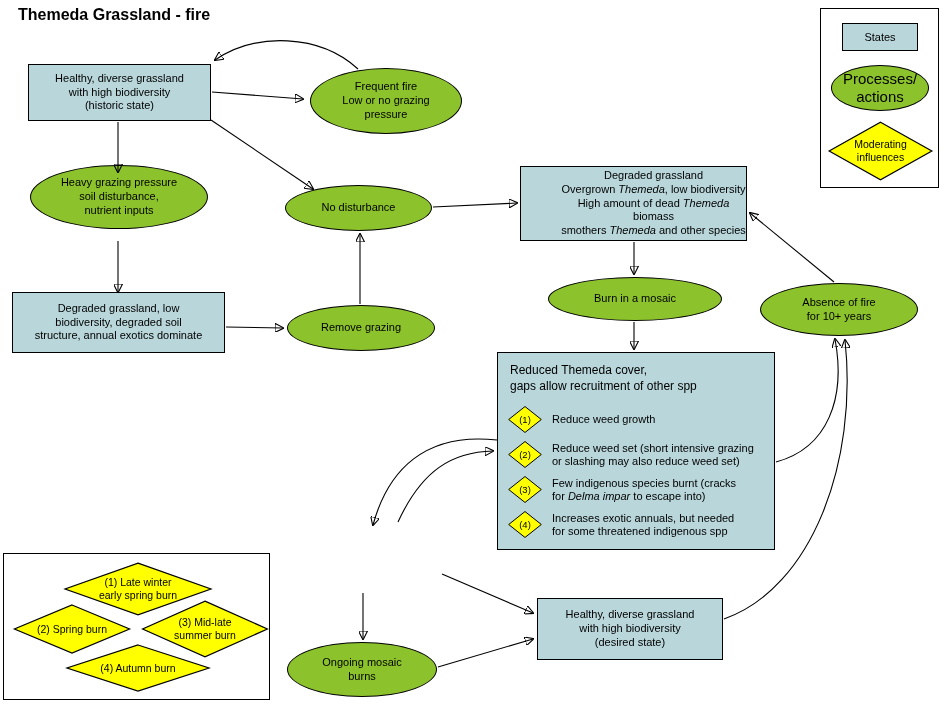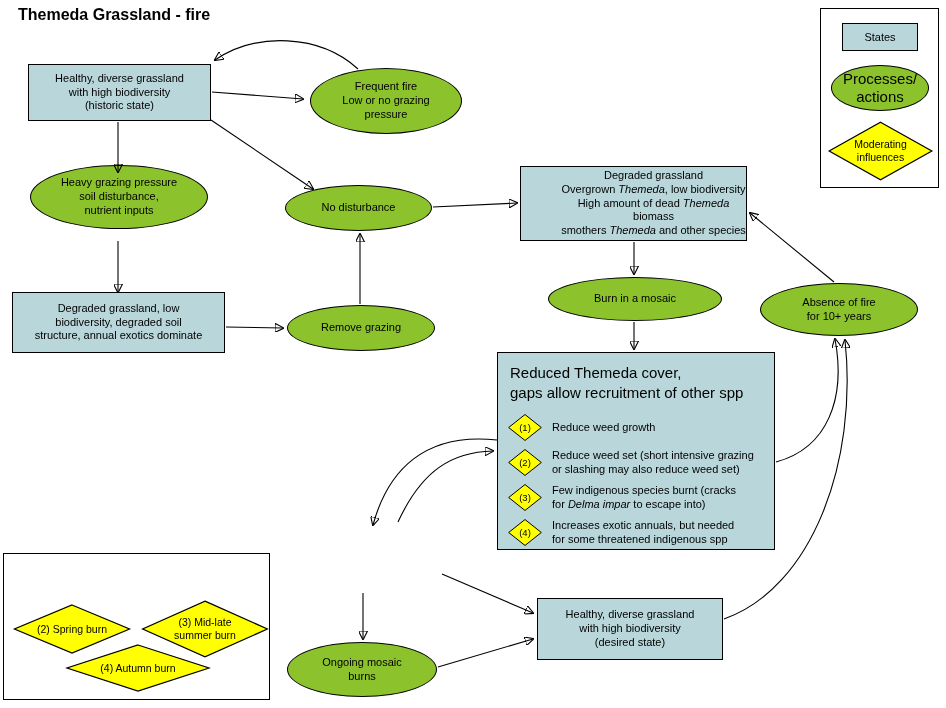--- a/index.html
+++ b/index.html
@@ -21,21 +21,21 @@
     text-align:center;font-size:11px;line-height:1.25;
     white-space:pre-line;
   }
   .state{background:var(--state-fill,#b9d7db);}
   .process{background:var(--process-fill,#8cc32c);border-radius:50%;}
   .rich{flex-direction:column;white-space:normal;padding-left:40px;}
   .it{font-style:italic;}
 
   
   .reduced{display:block;padding:8px 8px 4px 10px;text-align:left;white-space:normal;}
-  .reduced-title{font-size:15px;line-height:1.3;white-space:pre-line;margin:2px 0 12px 2px;}
+  .reduced-title{font-size:12px;line-height:1.3;white-space:pre-line;margin:2px 0 12px 2px;}
   .rrow{display:flex;align-items:center;margin-bottom:8px;}
   .rtext{font-size:11px;line-height:1.2;}
 
   
   .diamond{position:absolute;}
   .diamond svg{position:absolute;left:0;top:0;width:100%;height:100%;display:block;}
   .diamond polygon{fill:var(--moderator-fill,#ffff00);stroke:var(--stroke,#000);stroke-width:1.2;vector-effect:non-scaling-stroke;}
   .dlabel{
     position:absolute;inset:0;display:flex;align-items:center;justify-content:center;
     text-align:center;font-size:10.5px;line-height:1.2;white-space:pre-line;
@@ -174,20 +174,27 @@
     <div class="diamond" style="left:6px;top:112px;width:107px;height:60px;">
       <svg viewBox="0 0 100 100" preserveAspectRatio="none" aria-hidden="true">
           <polygon points="50,2 98,50 50,98 2,50"></polygon>
         </svg>
       <div class="dlabel">Moderating
 influences</div>
     </div>
   </div>
 
   <div class="panel" style="left:3px;top:553px;width:267px;height:147px;">
+    <div class="diamond" style="left:58px;top:8px;width:152px;height:54px;">
+      <svg viewBox="0 0 100 100" preserveAspectRatio="none" aria-hidden="true">
+          <polygon points="50,2 98,50 50,98 2,50"></polygon>
+        </svg>
+      <div class="dlabel">(1) Late winter
+early spring burn</div>
+    </div>
     <div class="diamond" style="left:8px;top:50px;width:120px;height:50px;">
       <svg viewBox="0 0 100 100" preserveAspectRatio="none" aria-hidden="true">
           <polygon points="50,2 98,50 50,98 2,50"></polygon>
         </svg>
       <div class="dlabel">(2) Spring burn</div>
     </div>
     <div class="diamond" style="left:136px;top:46px;width:130px;height:58px;">
       <svg viewBox="0 0 100 100" preserveAspectRatio="none" aria-hidden="true">
           <polygon points="50,2 98,50 50,98 2,50"></polygon>
         </svg>

